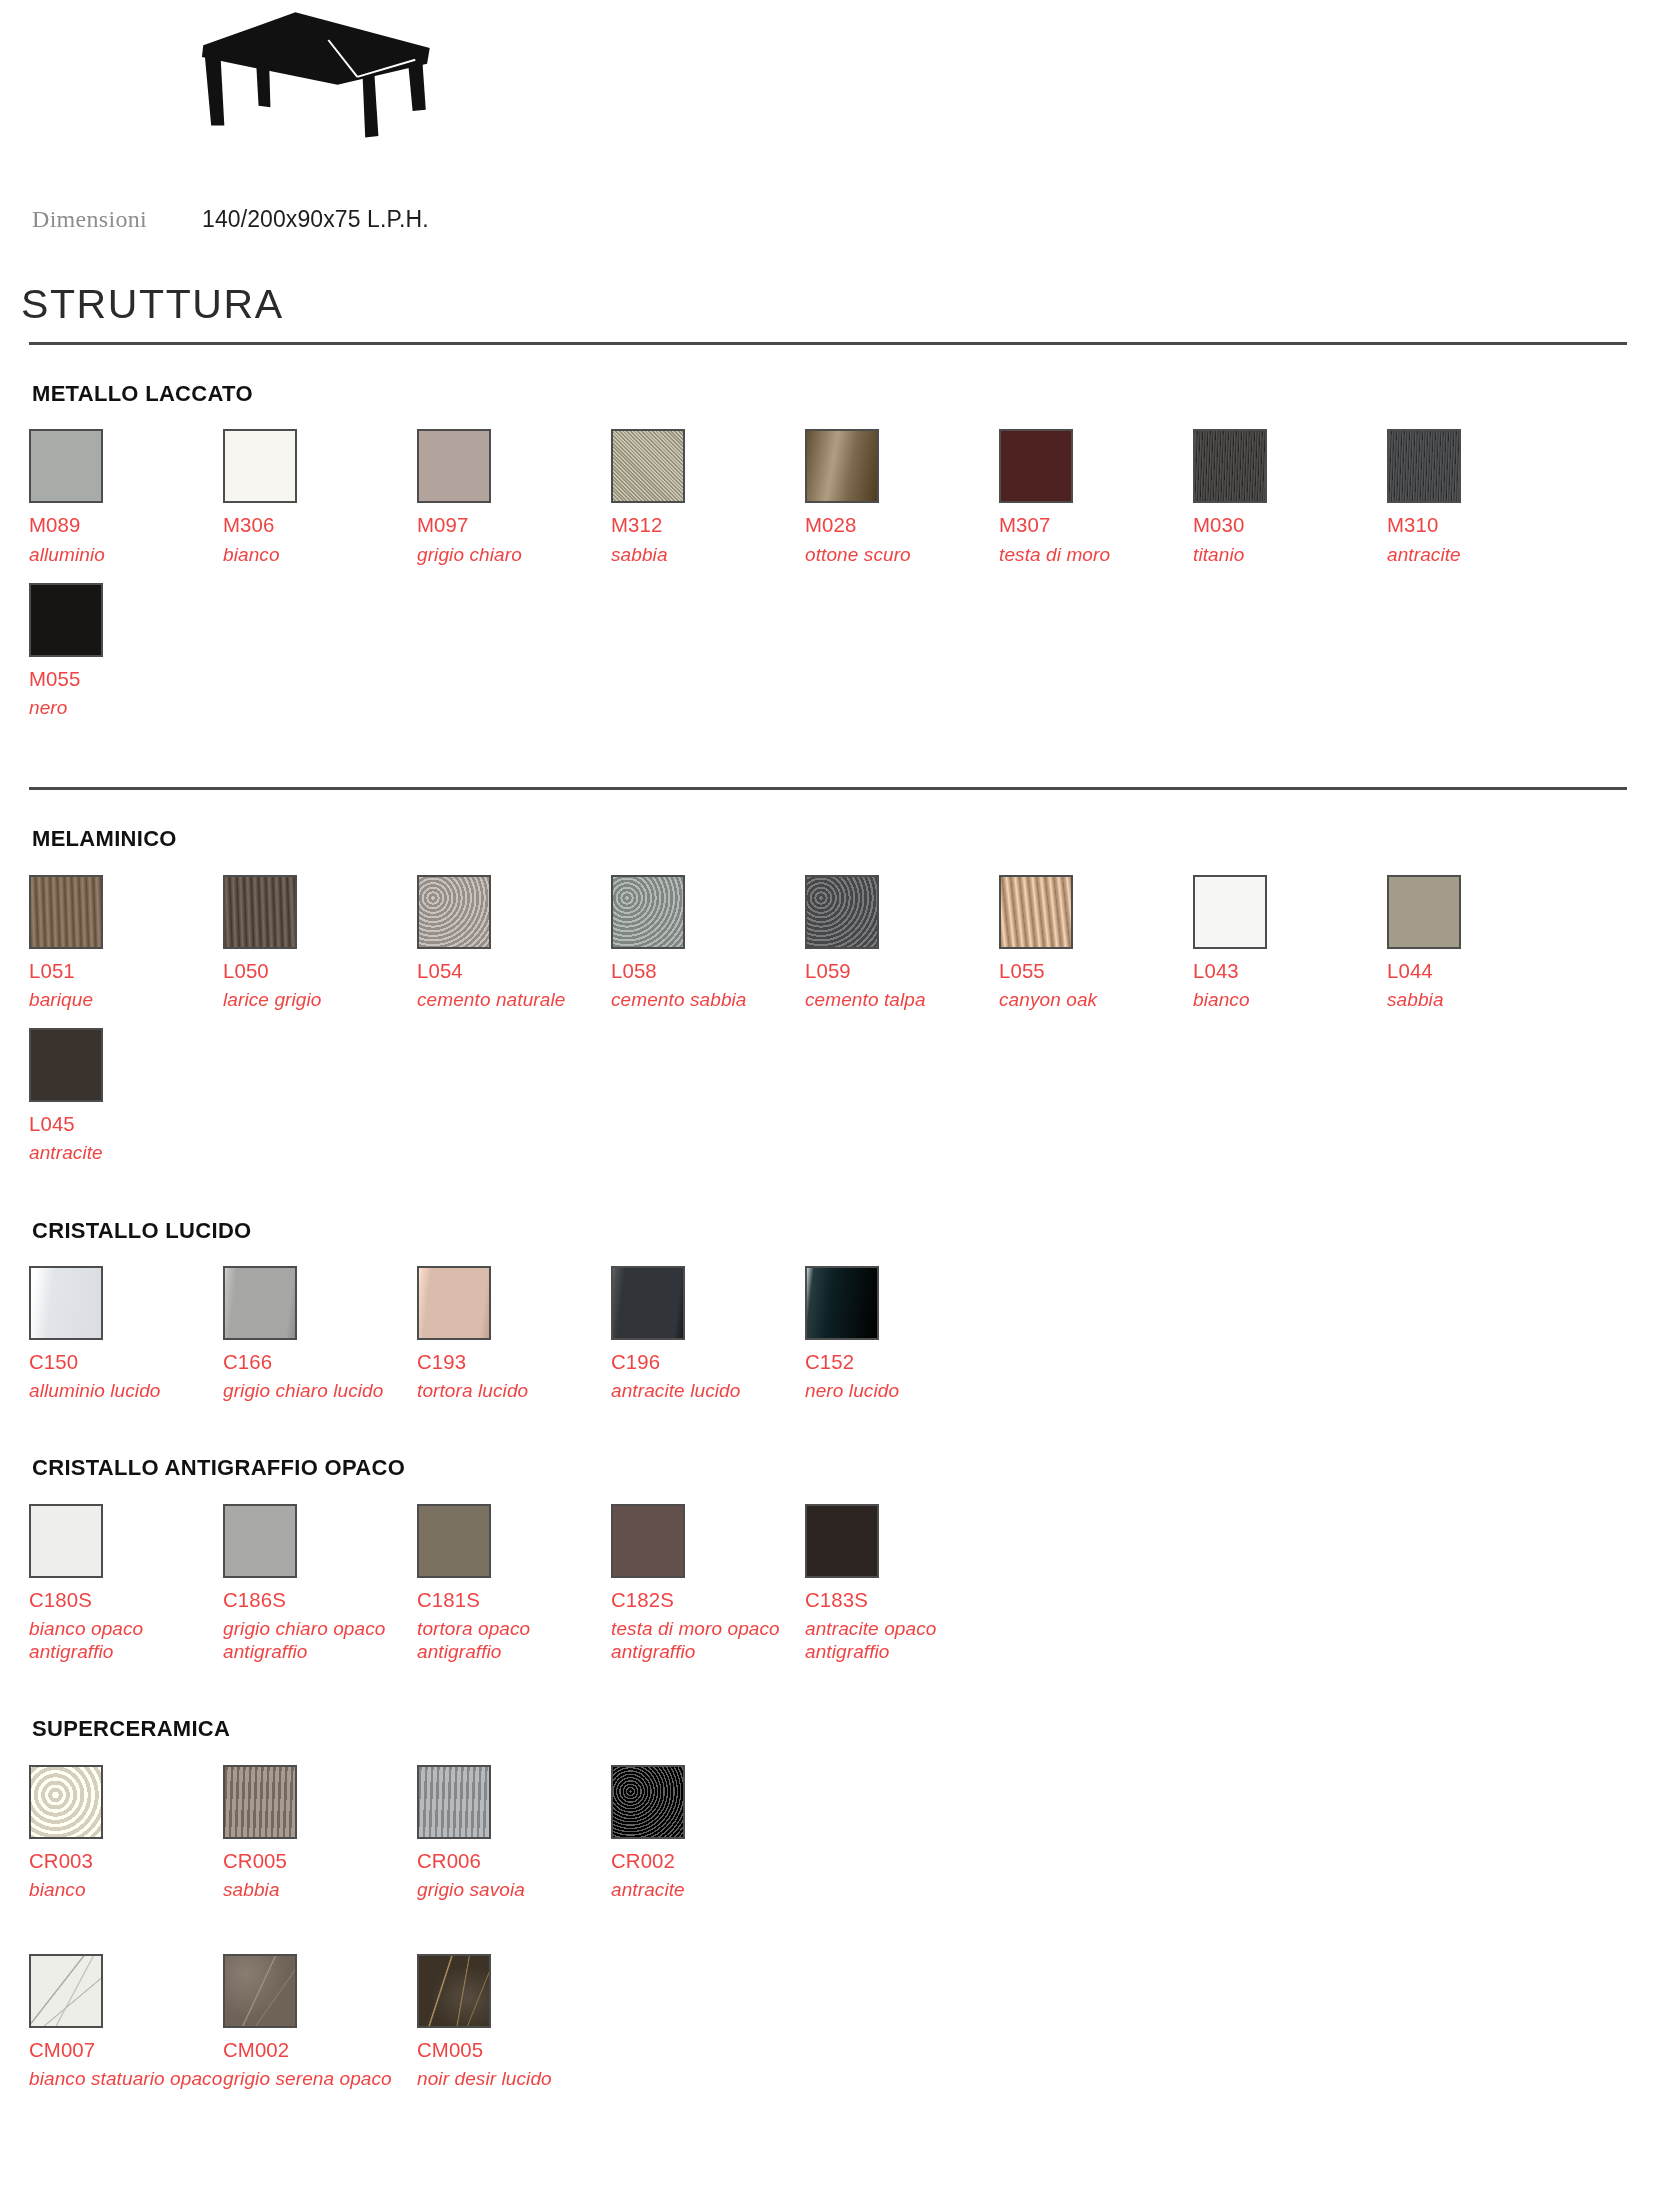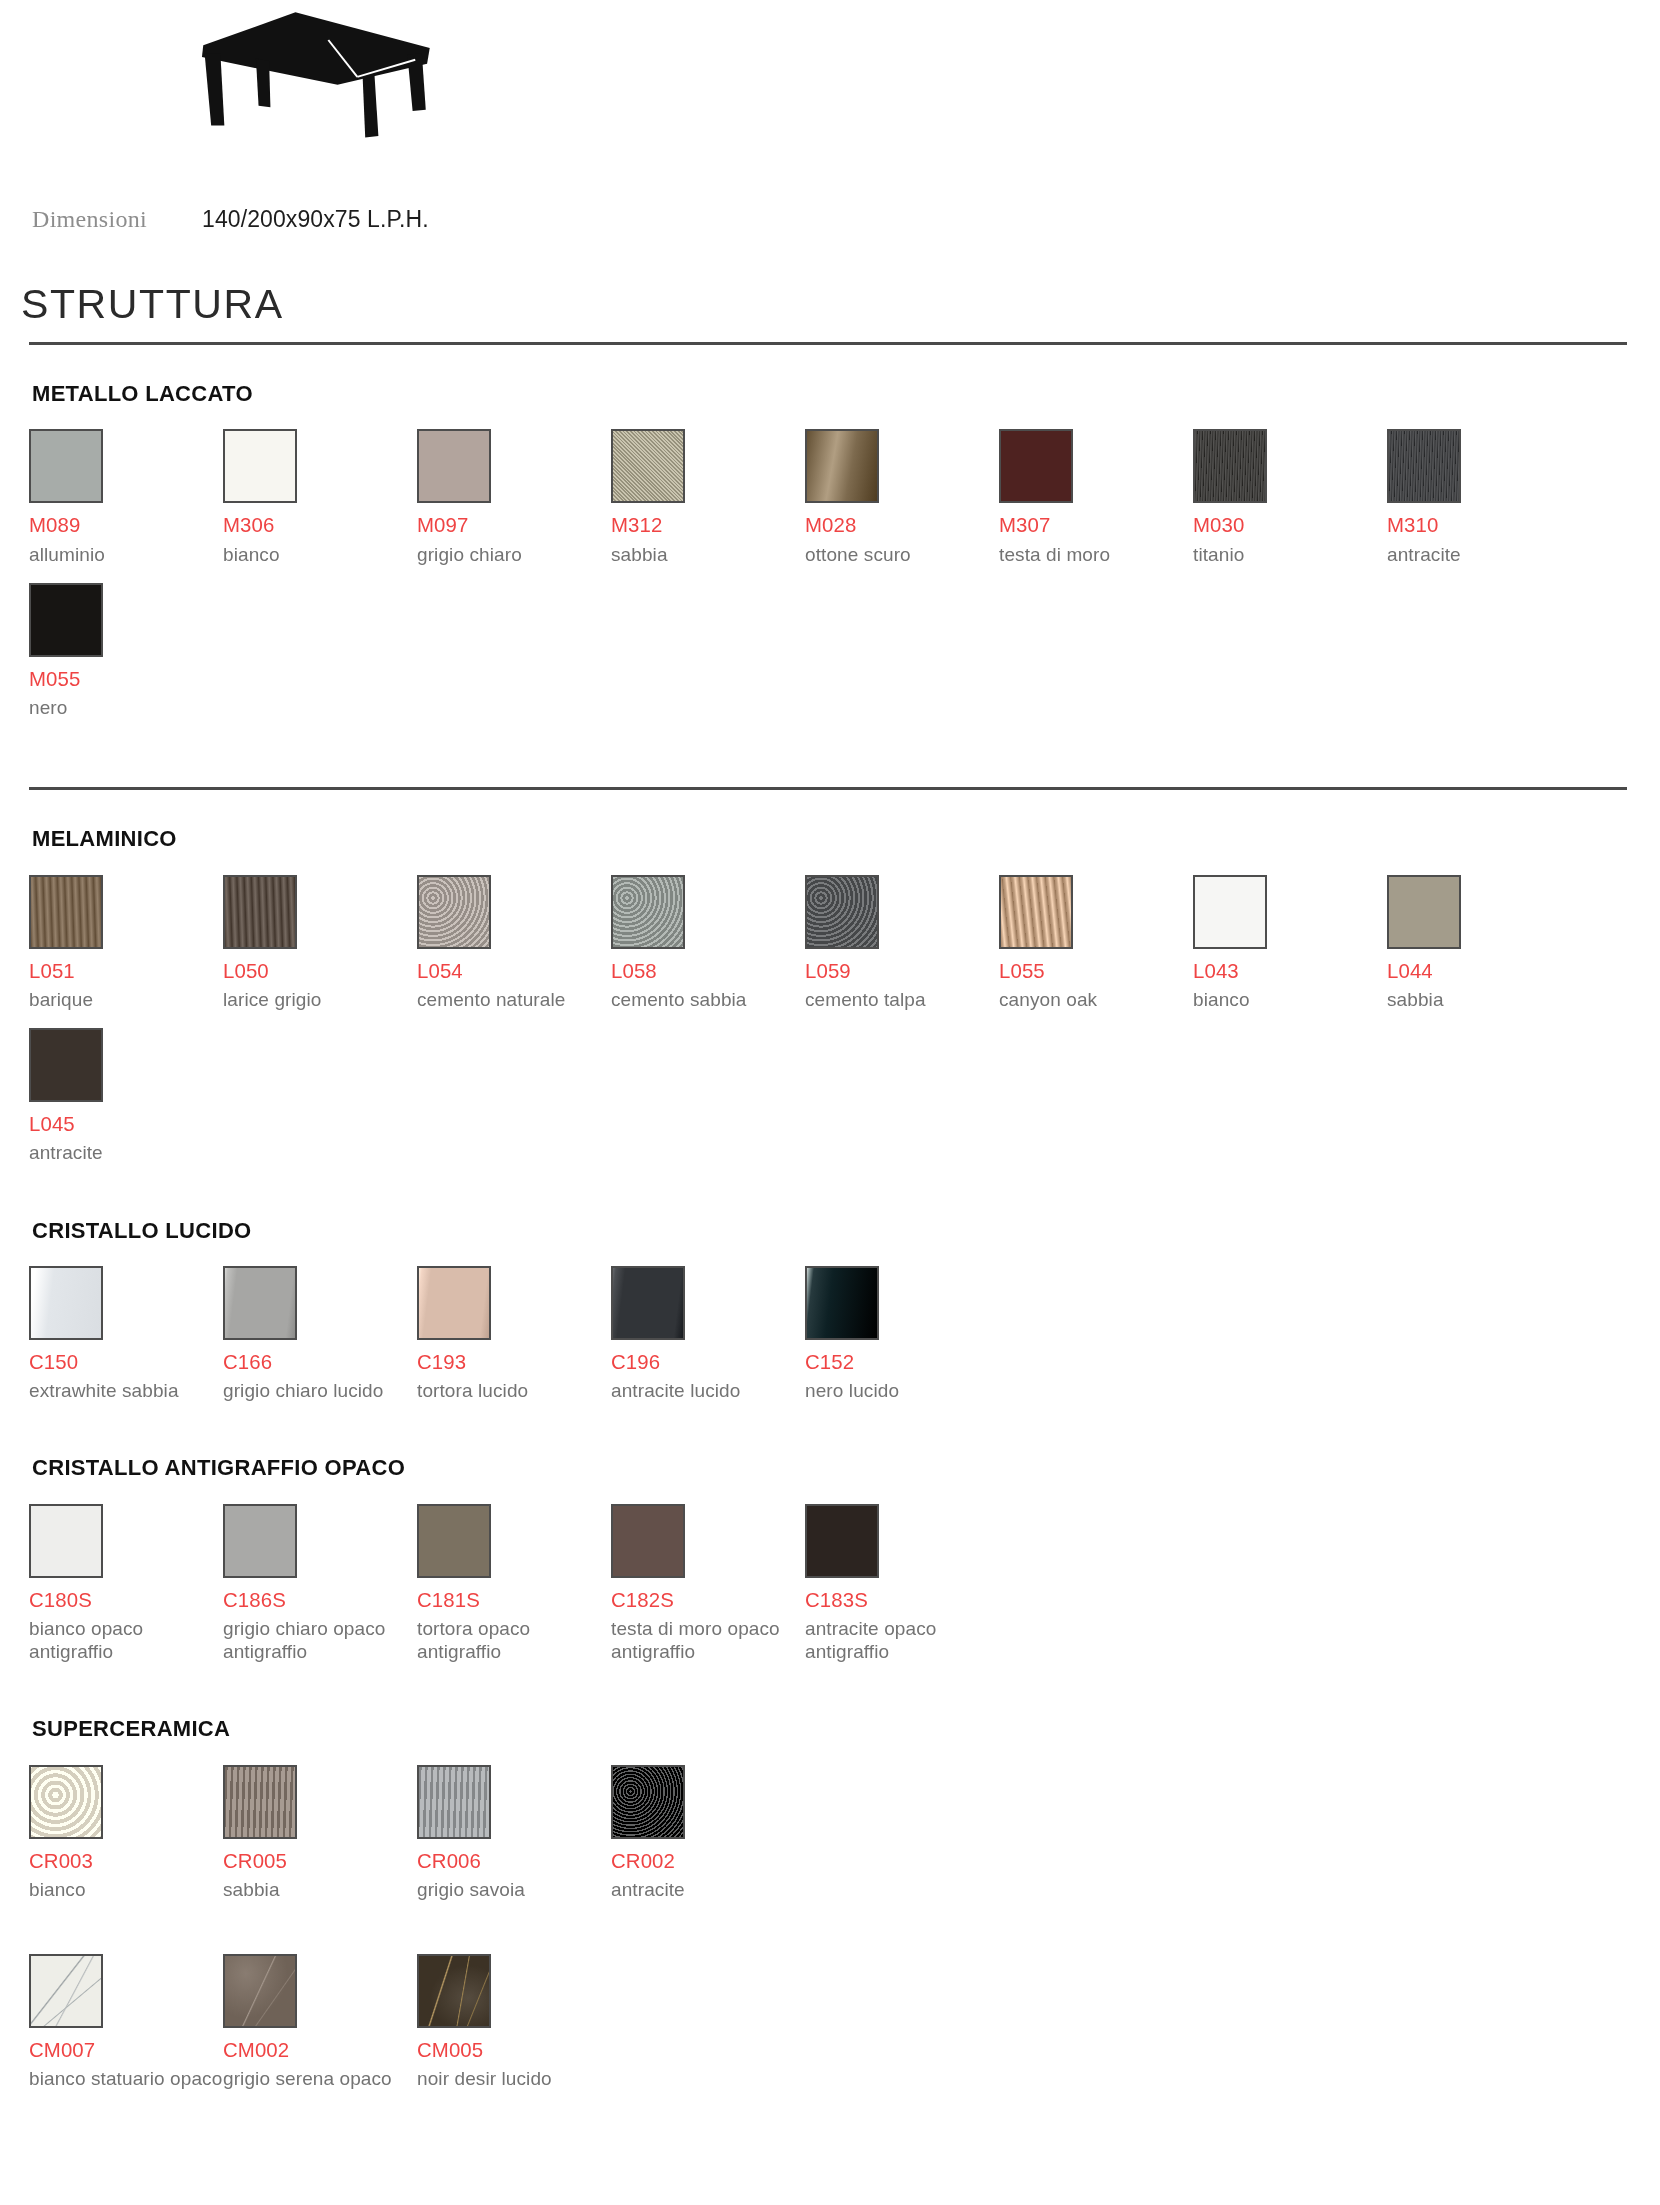--- a/index.html
+++ b/index.html
@@ -106,24 +106,25 @@
     margin-top:11.2px;
     font-size:20.4px;
     font-weight:normal;
     color:#ef4444;
     letter-spacing:0.1px;
     line-height:1.15;
   }
   .swatch-name{
     margin-top:4.6px;
     font-size:19px;
-    color:#737373;
+    color:#ef4444;
     line-height:1.22;
     letter-spacing:0.1px;
     white-space:pre-line;
+    font-style:italic;
   }
 </style>
 </head>
 <body>
 
 <div class="page">
 
   <div class="product-figure">
     <svg class="table-svg" width="237" height="145" viewBox="0 0 360 220">
       <g fill="#111111">
@@ -287,21 +288,21 @@
           </div>
         </div>
         <div class="group">
           <h3 class="group-title">CRISTALLO LUCIDO</h3>
           <div class="swatch-grid">
             <div class="swatch-cell">
               <div class="swatch-chip">
                 <div class="chip-inner" style="background: linear-gradient(97deg, rgb(255, 255, 255) 0%, rgb(255, 255, 255) 6%, rgb(226, 230, 234) 30%, rgb(218, 222, 226) 100%);"></div>
               </div>
               <div class="swatch-code">C150</div>
-              <div class="swatch-name">extrawhite sabbia</div>
+              <div class="swatch-name">alluminio lucido</div>
             </div>
             <div class="swatch-cell">
               <div class="swatch-chip">
                 <div class="chip-inner" style="background: linear-gradient(97deg, rgb(218, 218, 216) 0%, rgb(192, 192, 190) 4%, rgb(166, 166, 164) 16%, rgb(166, 166, 164) 88%, rgb(140, 140, 138) 100%);"></div>
               </div>
               <div class="swatch-code">C166</div>
               <div class="swatch-name">grigio chiaro lucido</div>
             </div>
             <div class="swatch-cell">
               <div class="swatch-chip">

